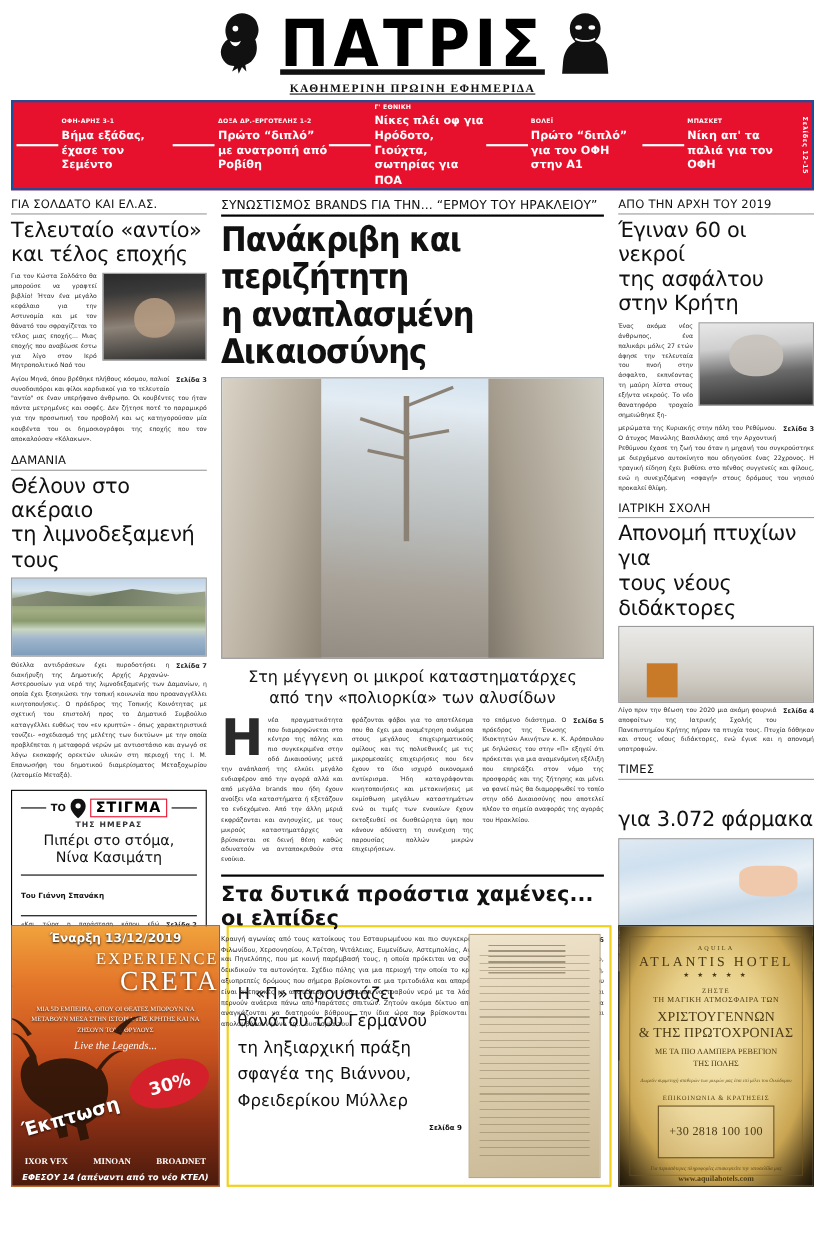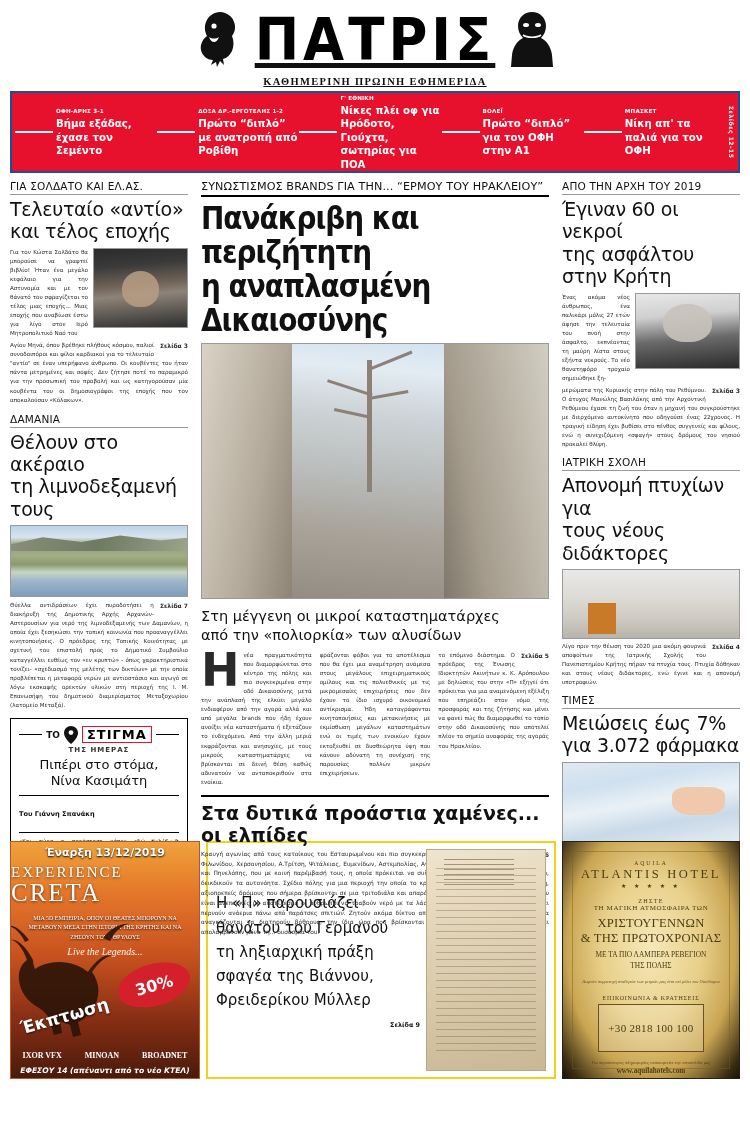--- a/index.html
+++ b/index.html
@@ -178,21 +178,21 @@
     font-size: 11.2px; letter-spacing:.1px;
     border-bottom: 2px solid #000; padding-bottom:2px; margin-bottom:4px;
   }
   .mid-head {
     font-family:"DejaVu Sans", sans-serif;
     font-weight: bold; font-size: 31px; line-height: 1.1;
     letter-spacing:-1px; font-stretch: condensed;
     margin-bottom: 6px;
   }
   .mid-sub {
-    text-align:left; font-size:14.5px; line-height:1.3; margin:8px 0 6px 0;
+    text-align:center; font-size:14.5px; line-height:1.3; margin:8px 0 6px 0;
     font-family:"DejaVu Sans", sans-serif;
   }
   .dropcap {
     float:left; font-size:46px; line-height:.78; font-weight:bold;
     margin: 2px 4px 0 0; font-family:"DejaVu Sans", sans-serif;
   }
 
   .west-head {
     font-size:19px; font-family:"DejaVu Sans", sans-serif; margin-bottom:4px;
   }
@@ -235,21 +235,21 @@
   .ad-creta {
     width:190px; flex:0 0 190px; position:relative; overflow:hidden;
     background: linear-gradient(180deg,#f0a23c 0%,#e4762a 22%,#c8521f 48%,#8a2f15 74%,#4a1a0c 100%);
     border:1px solid #b35a20;
   }
   .creta-start {
     position:absolute; top:4px; left:0; right:0; text-align:center;
     color:#fff; font-weight:bold; font-size:11px; text-shadow:0 1px 2px #000;
   }
   .creta-logo {
-    position:absolute; top:22px; left:0; right:0; text-align:left; color:#fff;
+    position:absolute; top:22px; left:0; right:0; text-align:right; color:#fff;
     font-family:"Liberation Serif", serif; text-shadow:0 1px 3px rgba(0,0,0,.6);
   }
   .creta-exp { font-size:15px; letter-spacing:2px; }
   .creta-cre { font-size:25px; letter-spacing:2px; line-height:.95; }
   .creta-desc {
     position:absolute; top:72px; left:8px; right:8px; text-align:center;
     color:#fff; font-size:6px; line-height:1.55; font-family:"Liberation Serif", serif;
     text-shadow:0 1px 2px #000;
   }
   .creta-script {
@@ -530,21 +530,21 @@
       <div class="photo ph-graduation" style="height:70px;"></div>
       <p class="cap">
         <span class="page-ref">Σελίδα 4</span>
         <span>Λίγο πριν την θέωση του 2020 μια ακόμη φουρνιά αποφοίτων της Ιατρικής Σχολής του Πανεπιστημίου Κρήτης πήραν τα πτυχία τους. Πτυχία δόθηκαν και στους νέους διδάκτορες, ενώ έγινε και η απονομή υποτροφιών.</span>
       </p>
     </article>
 
     <article style="margin-top:7px;">
       <div class="kicker">ΤΙΜΕΣ</div>
       <h2 class="headline">
-        <span>Μειώσεις έως 7%</span><br>
+        <br>
         <span>για 3.072 φάρμακα</span>
       </h2>
       <div class="photo ph-pharmacy" style="height:84px;"></div>
       <p class="cap">
         <span class="page-ref">Σελίδα 3</span>
         <span>Χωρίς αυξήσεις αλλά με μειώσεις το νέο δελτίο τιμών φαρμάκων. Σύμφωνα με το Υπουργείο Υγείας, μειώνεται έως 7% η τιμή σε 3.072 φάρμακα.</span>
       </p>
     </article>
 
     <section class="contrib">

